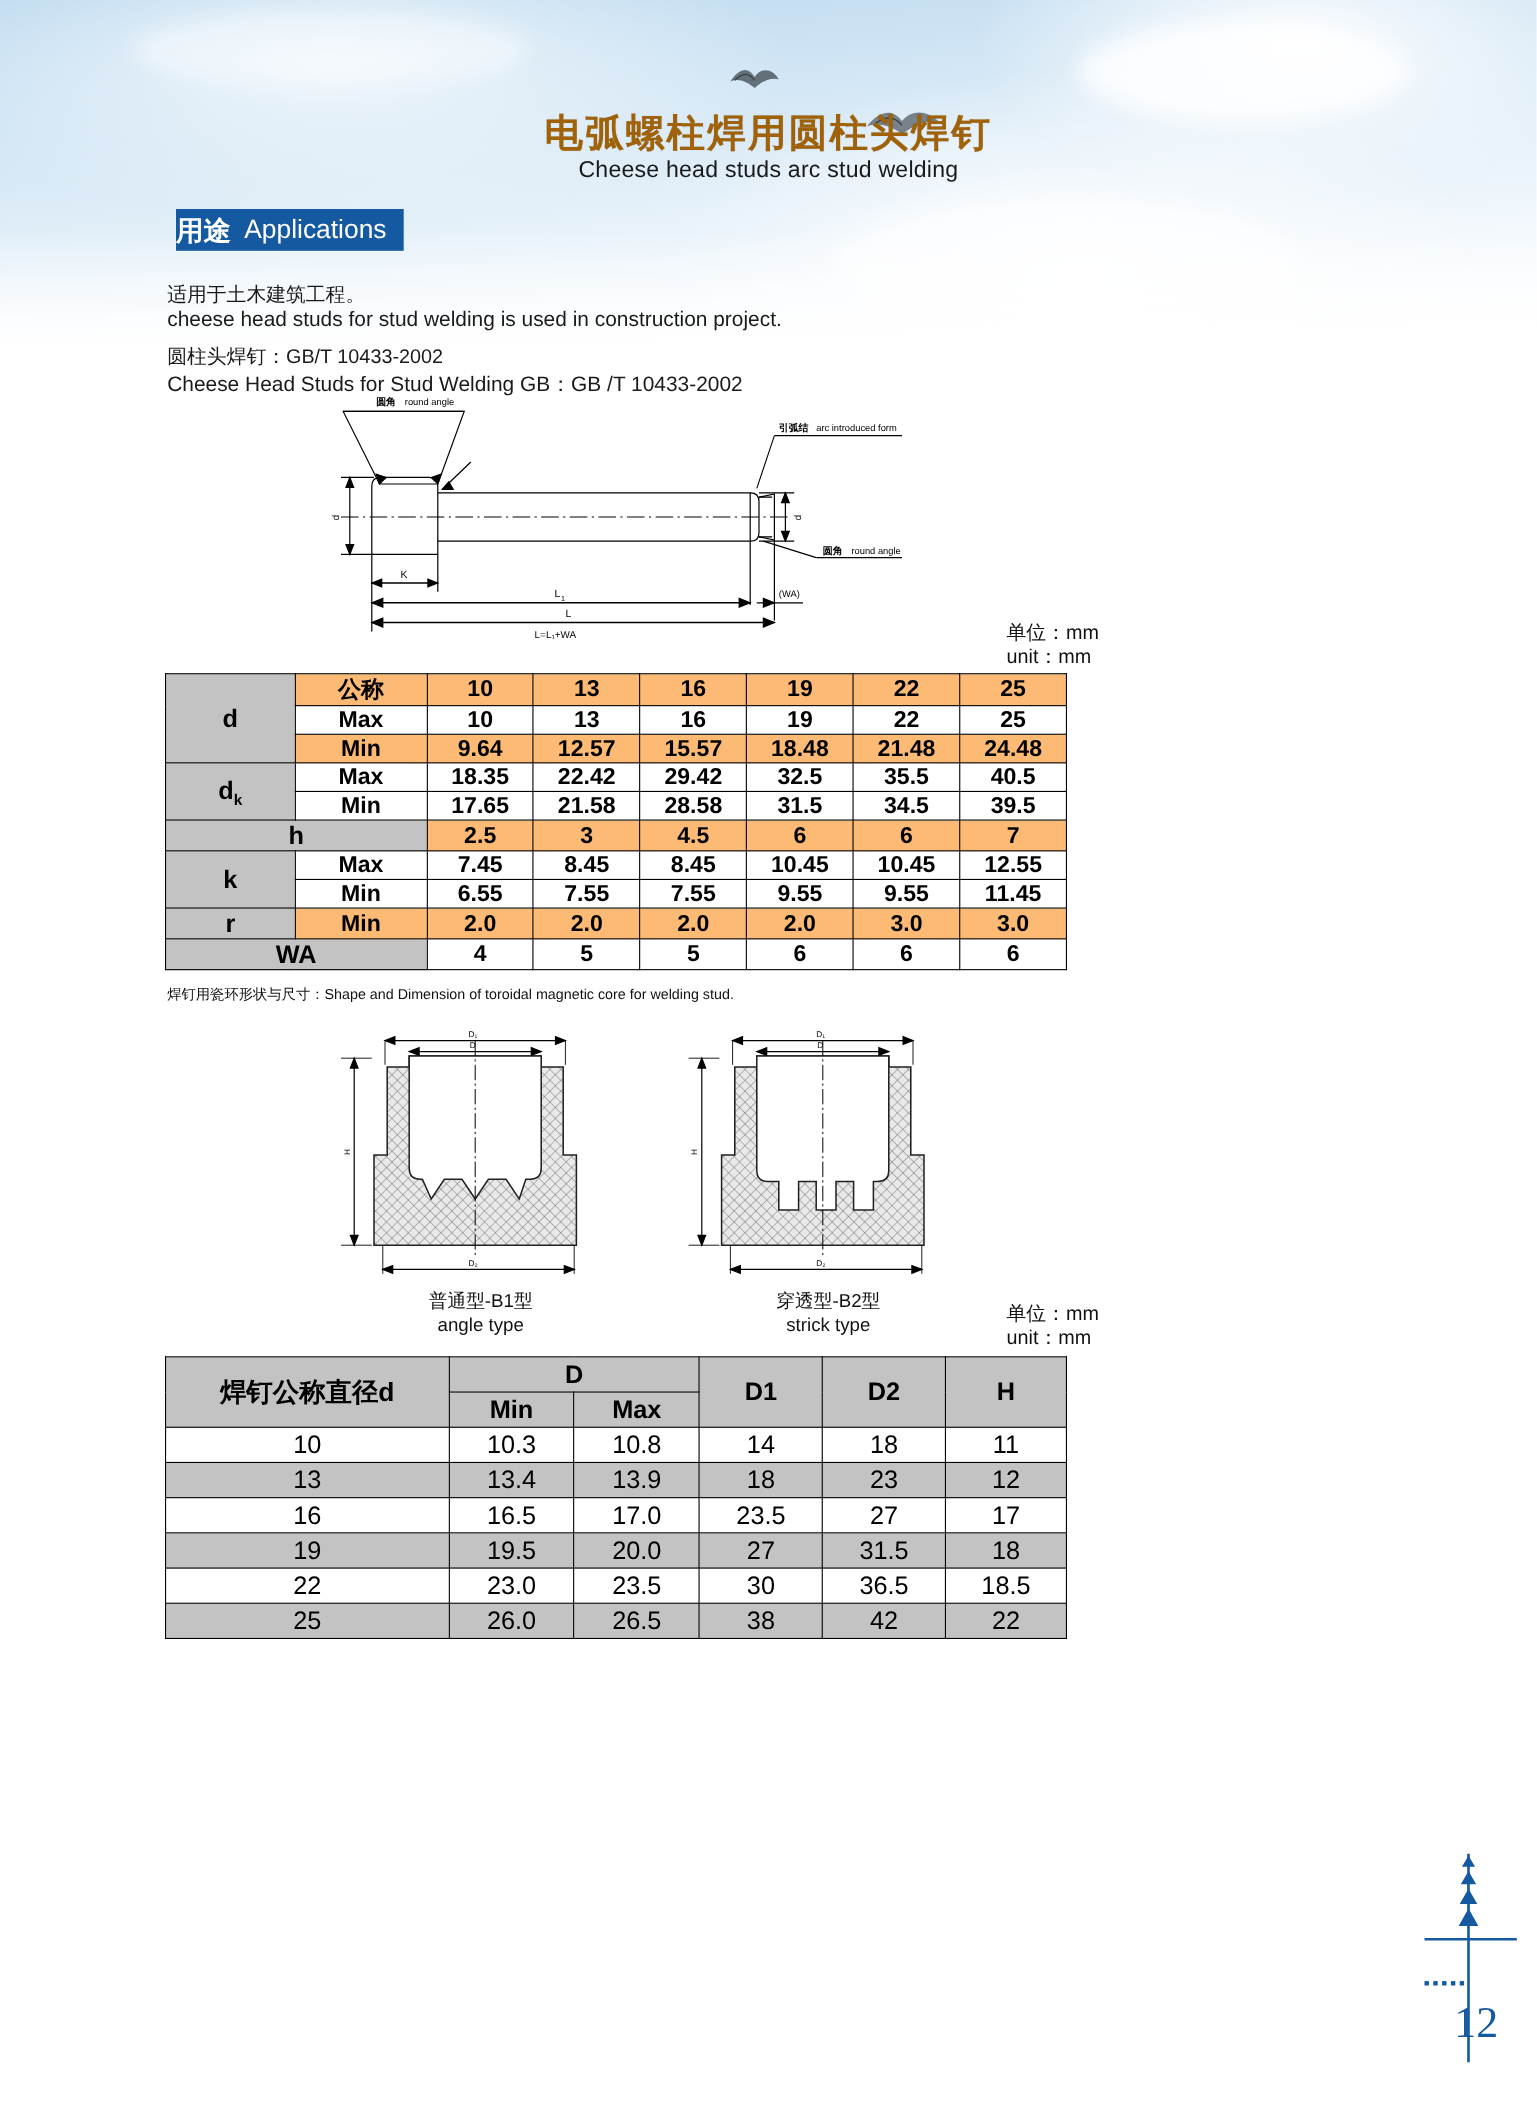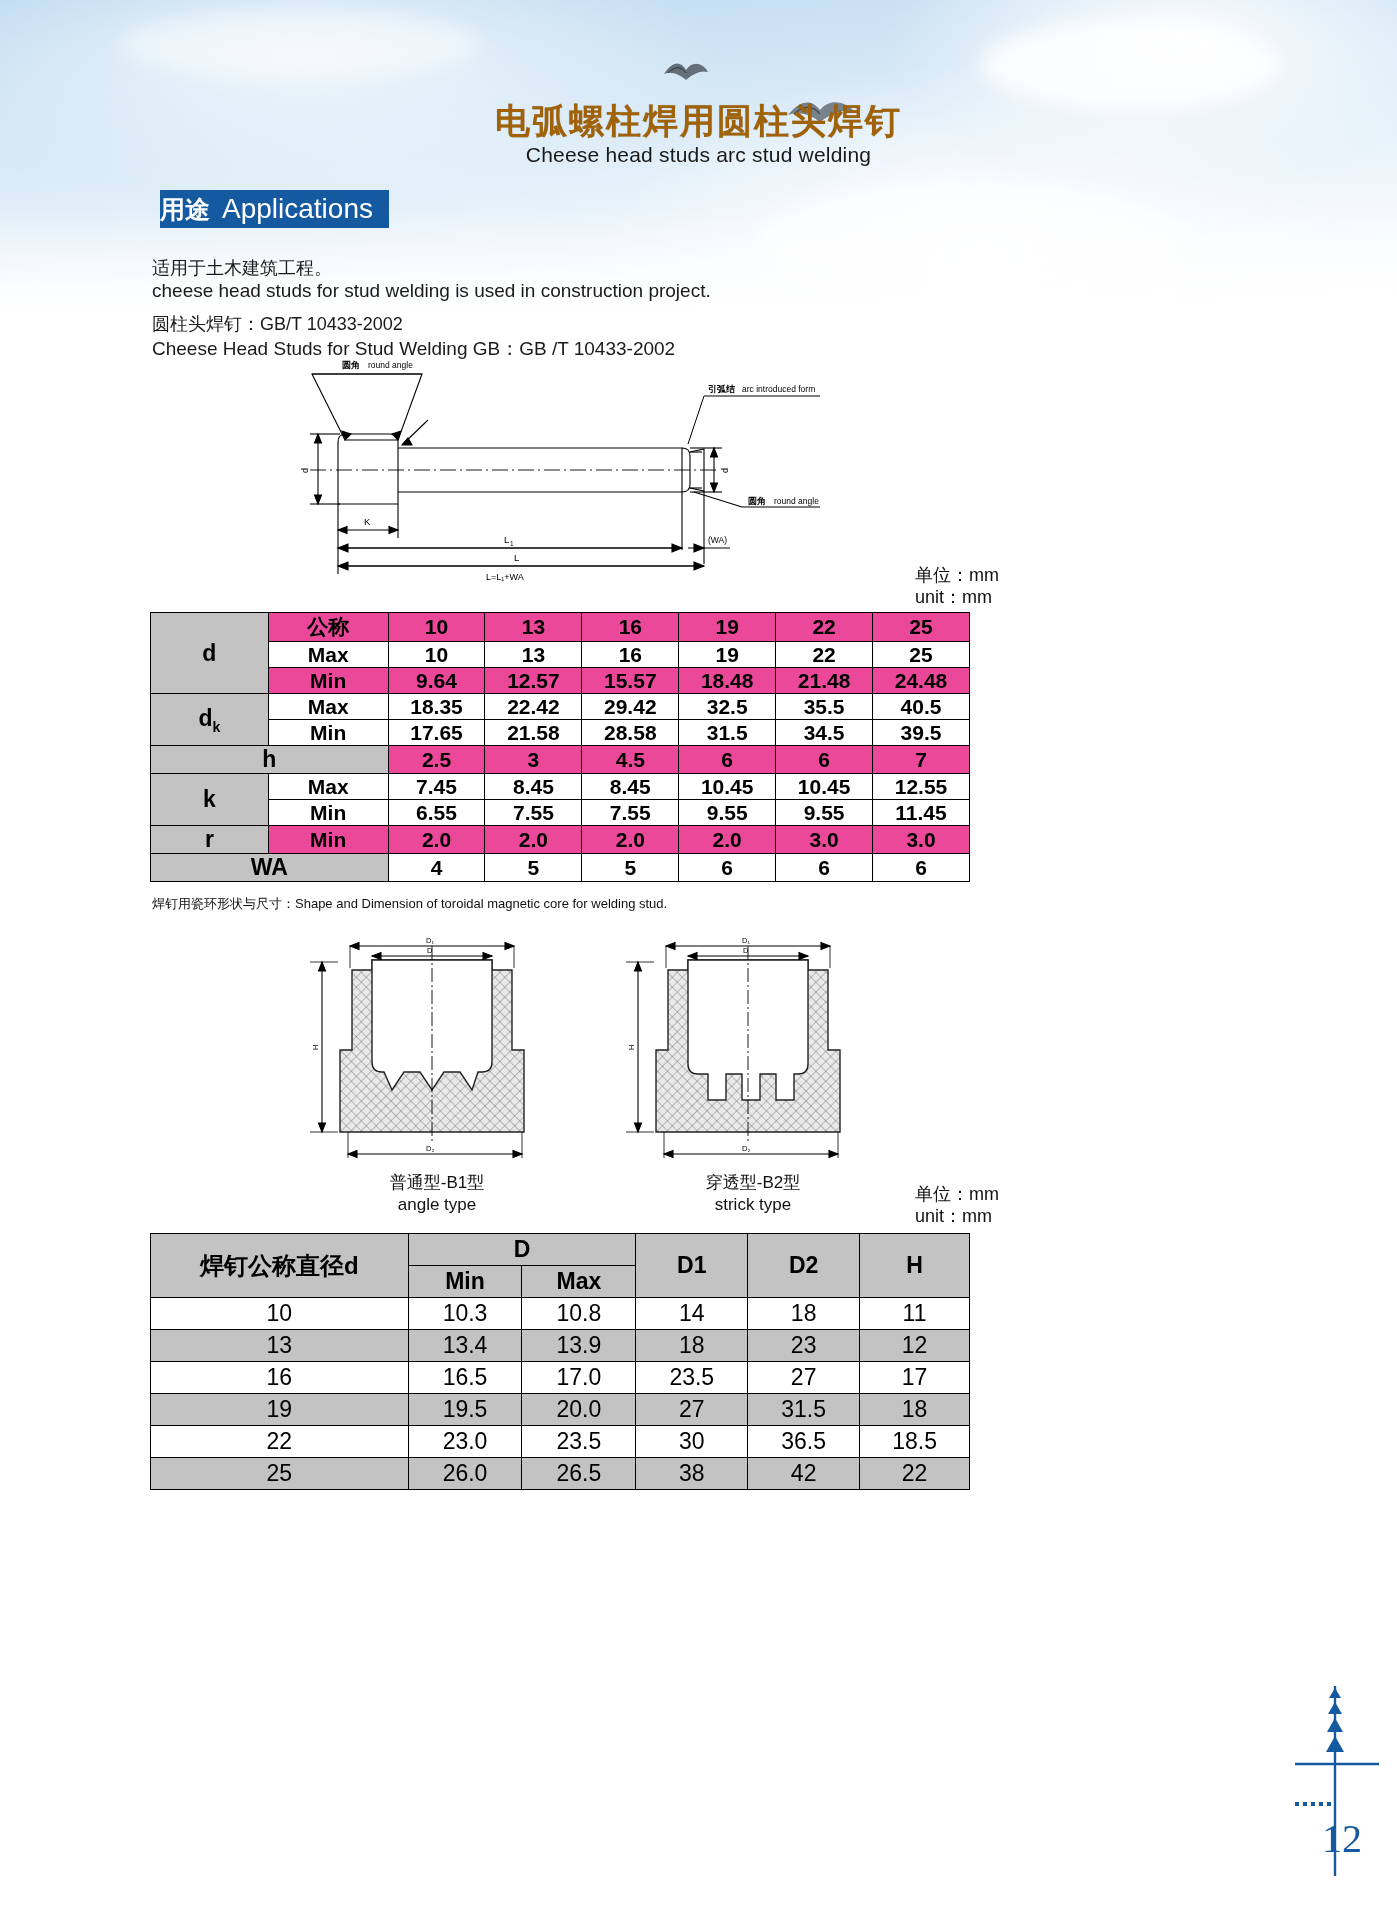--- a/index.html
+++ b/index.html
@@ -38,38 +38,38 @@
   
   #app-banner{
     position:absolute;left:160px;top:190px;height:38px;
     background:#1559a0;color:#fff;display:flex;align-items:center;
     padding:0 16px 0 0;box-sizing:border-box;
   }
   #app-banner .cn{
     font-family:"DejaVu Serif","Liberation Serif",serif;
     font-size:25px;font-weight:bold;line-height:1;margin-right:12px;
   }
-  #app-banner .en{font-size:28px;line-height:1;}
+  #app-banner .en{font-size:24px;line-height:1;}
   
   .para{position:absolute;left:152px;color:#1a1a1a;white-space:nowrap;margin-top:16px;}
   #p1{top:240px;font-size:18px;}
   #p2{top:264px;font-size:19px;}
   #p3{top:296px;font-size:18px;}
   #p4{top:320px;font-size:19px;}
   
   .unit{position:absolute;font-size:18px;color:#111;white-space:nowrap;text-align:right;}
   
   table{border-collapse:collapse;position:absolute;}
   #tbl-main{left:150px;top:612px;width:820px;}
   #tbl-main td{
     border:1px solid #000;text-align:center;vertical-align:middle;
     font-size:21px;font-weight:bold;color:#000;height:25px;padding:0;
     font-family:"Liberation Sans","DejaVu Sans",sans-serif;
   }
-  #tbl-main td.hd{background:#ec4899;}
+  #tbl-main td.hd{background:#fdba74;}
   #tbl-main td.wt{background:#ffffff;}
   #tbl-main td.lbl{background:#c3c3c3;font-size:23px;}
   #tbl-main .sub{font-size:14px;vertical-align:sub;}
   #tbl-ring{left:150px;top:1233px;width:820px;}
   #tbl-ring td{
     border:1px solid #000;text-align:center;vertical-align:middle;
     font-size:23px;color:#000;height:31px;padding:0;
   }
   #tbl-ring td.hd{background:#c3c3c3;font-weight:bold;}
   #tbl-ring td.alt{background:#c3c3c3;}

